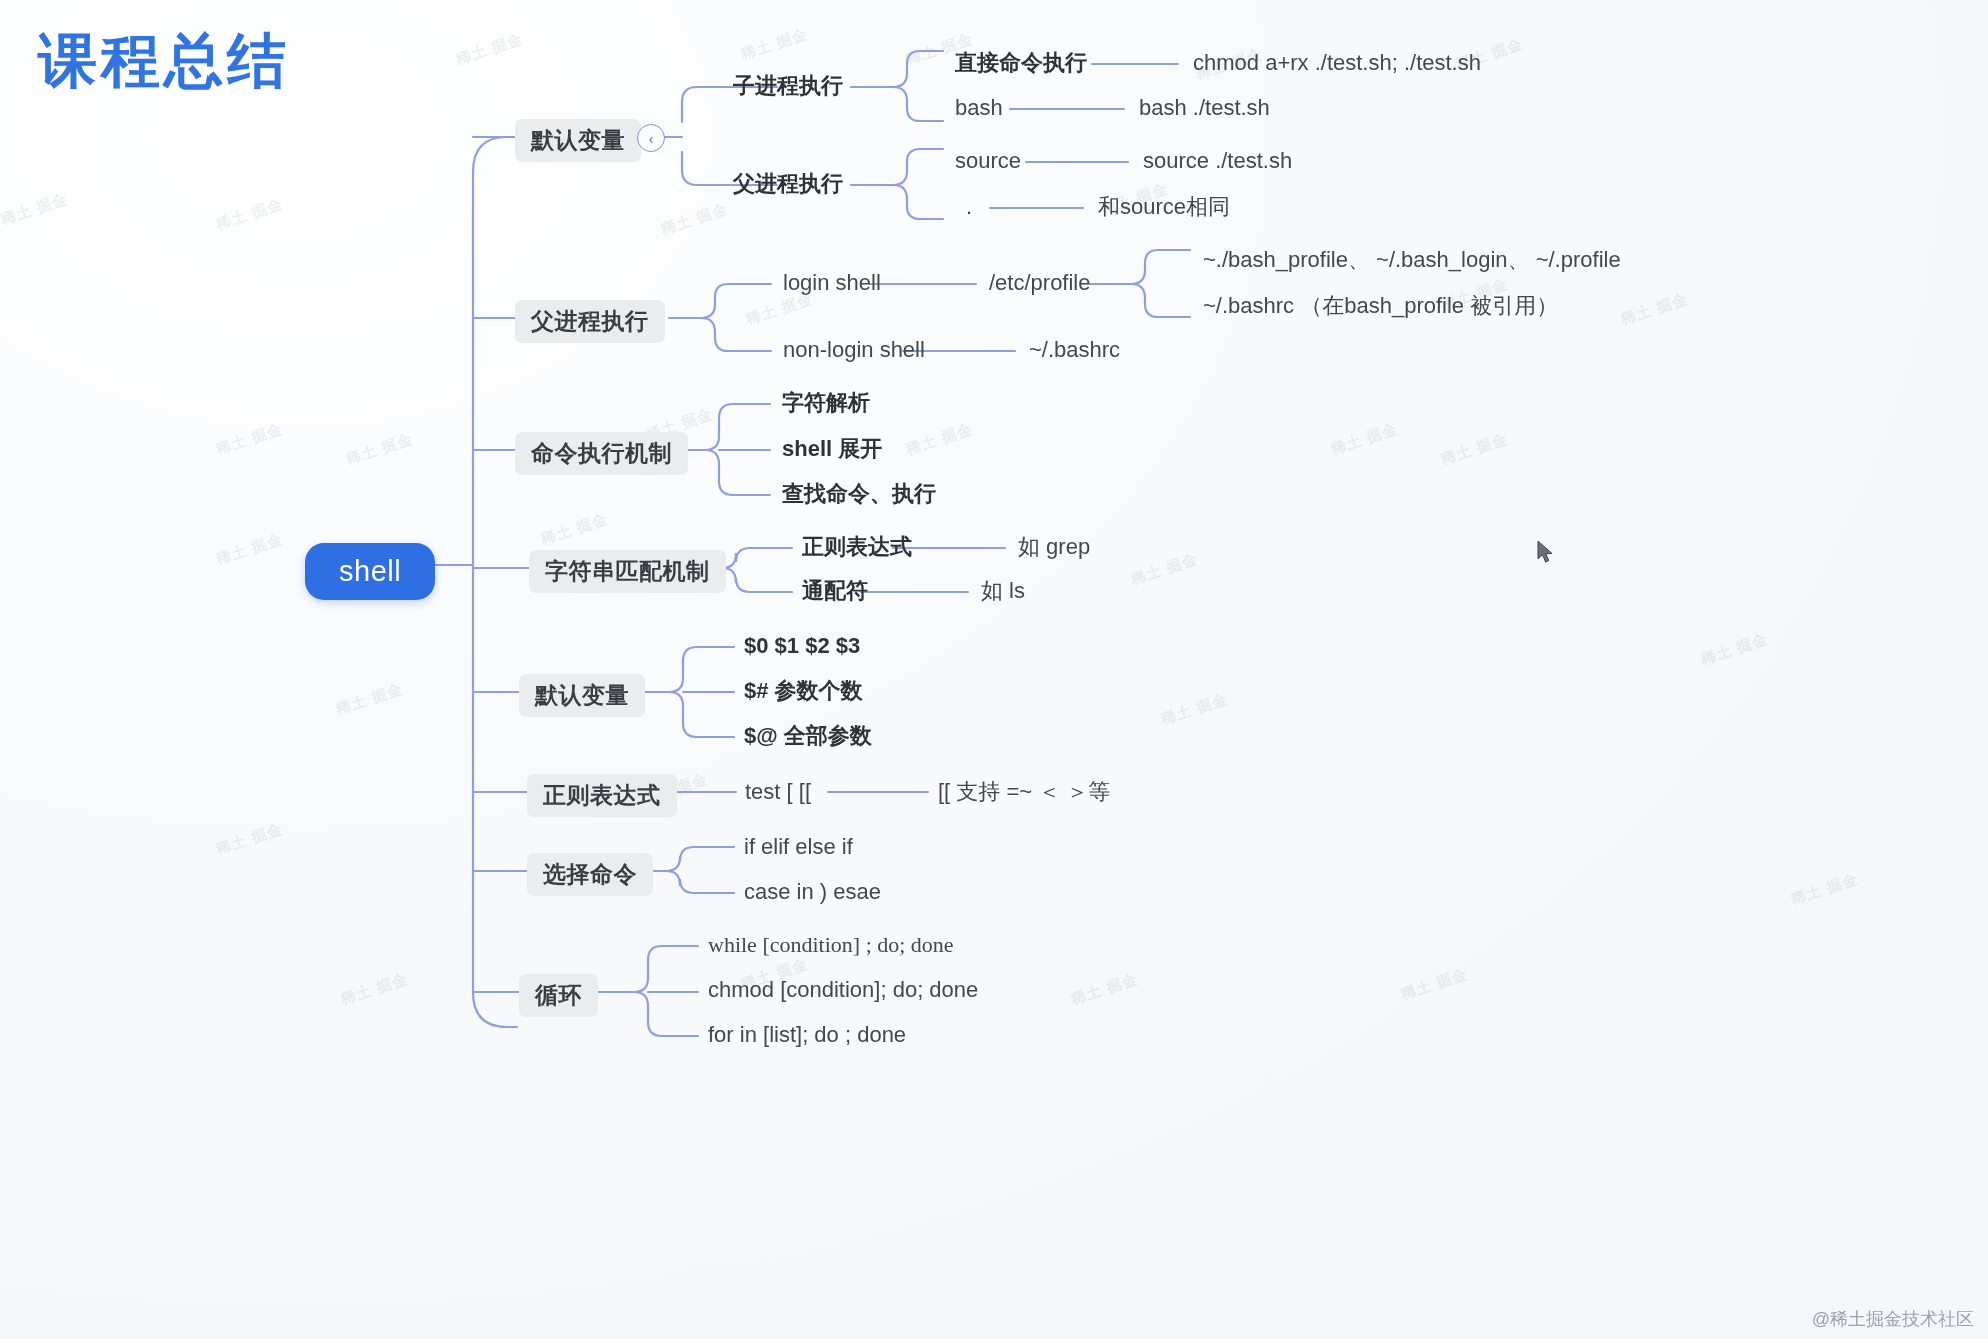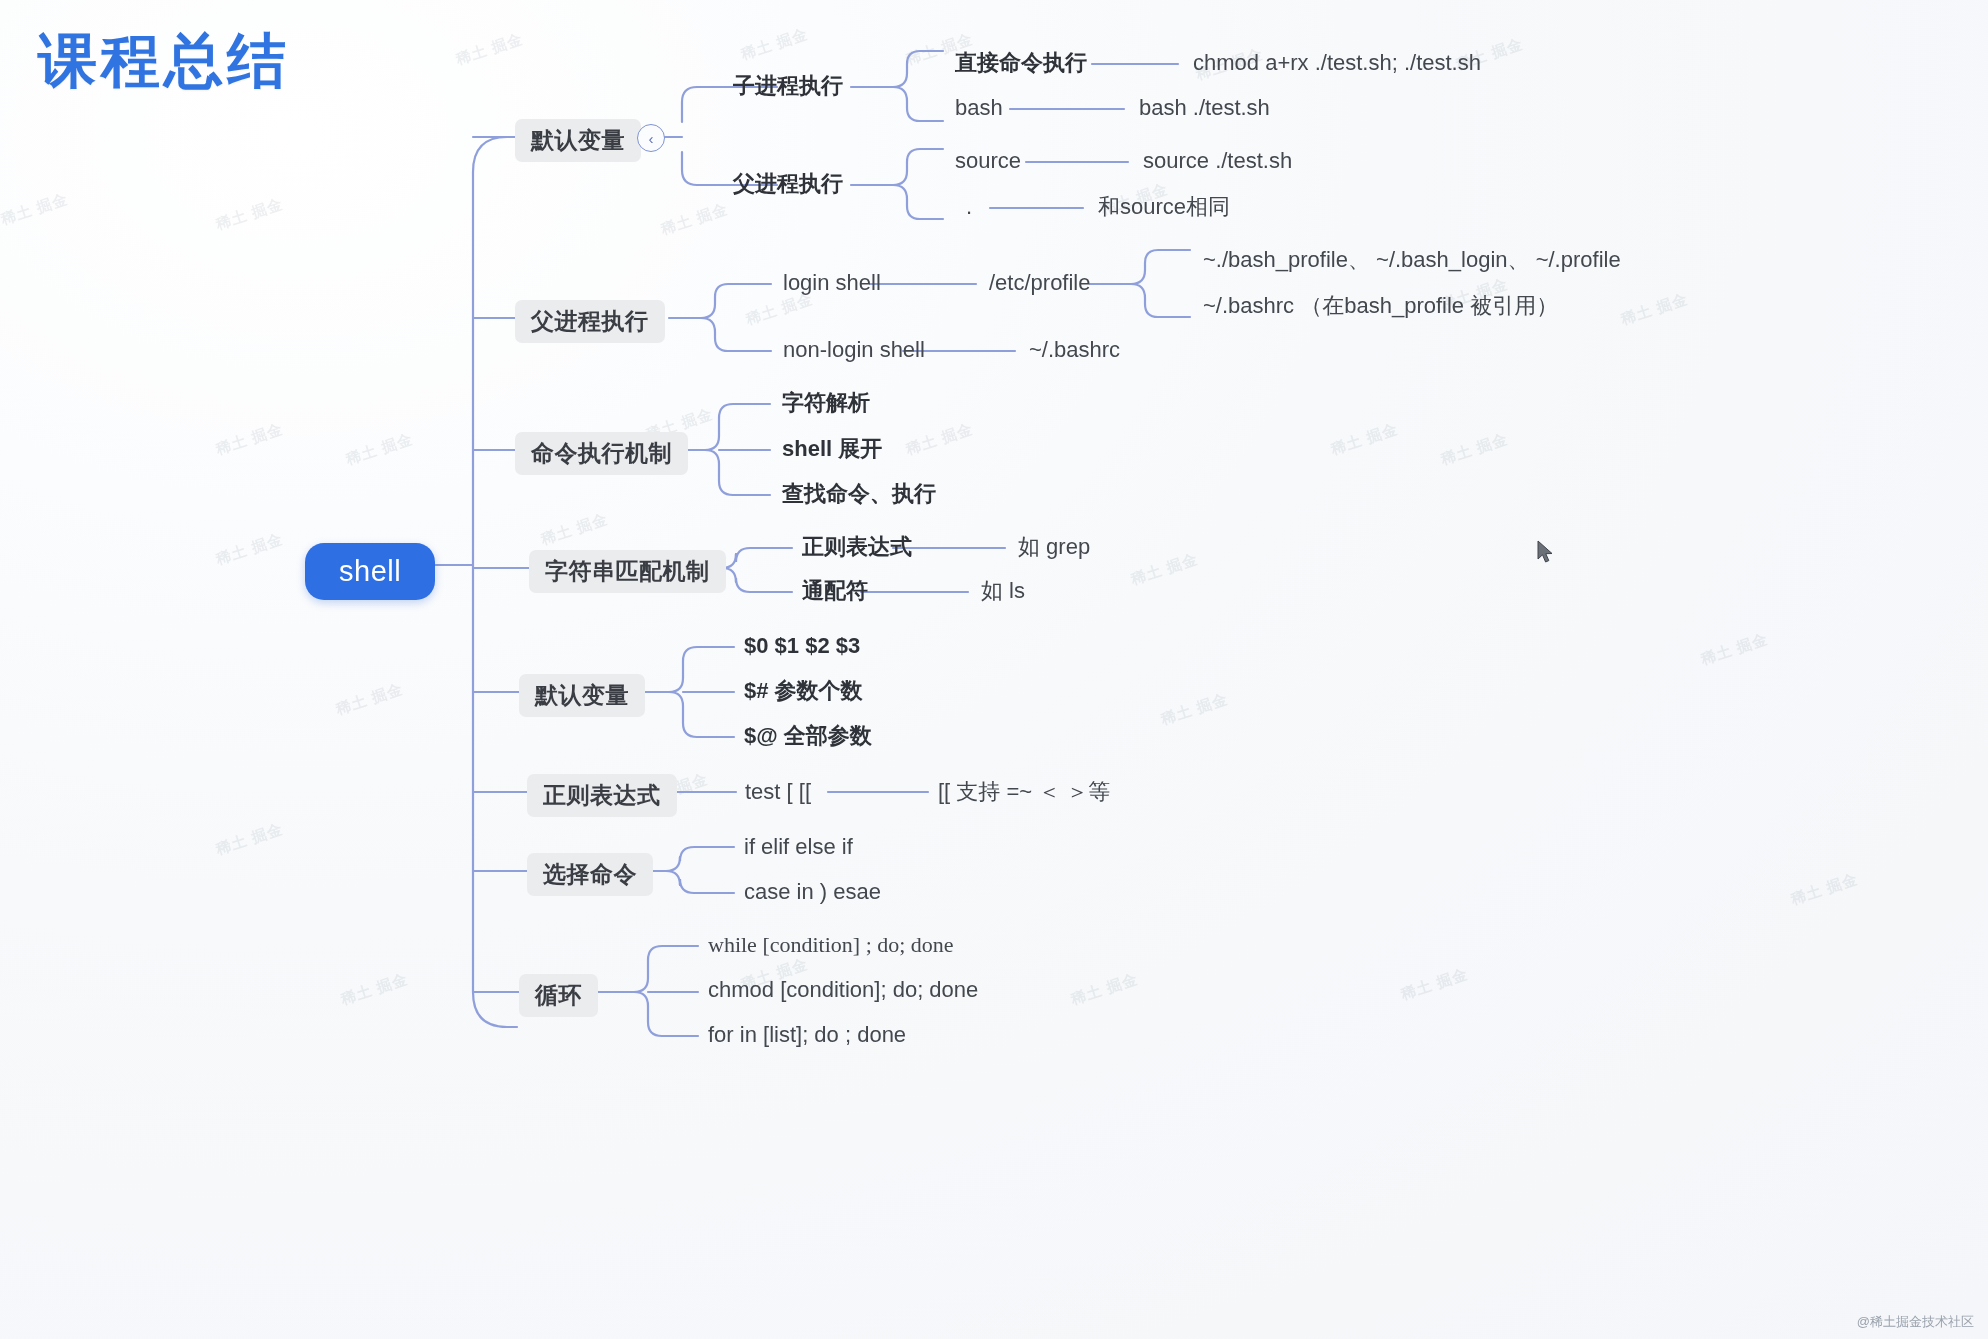--- a/index.html
+++ b/index.html
@@ -82,21 +82,21 @@
     font-size: 15px;
     font-weight: 700;
     transform: rotate(-18deg);
     pointer-events: none;
     user-select: none;
     letter-spacing: 1px;
   }
   .credit {
     position: absolute;
     right: 14px; bottom: 8px;
-    font-size: 13px;
+    font-size: 18px;
     color: #9aa2ad;
     margin-top: 48px;
   }
   .cursor {
     position: absolute;
     pointer-events: none;
   }
 </style>
 </head>
 <body>

